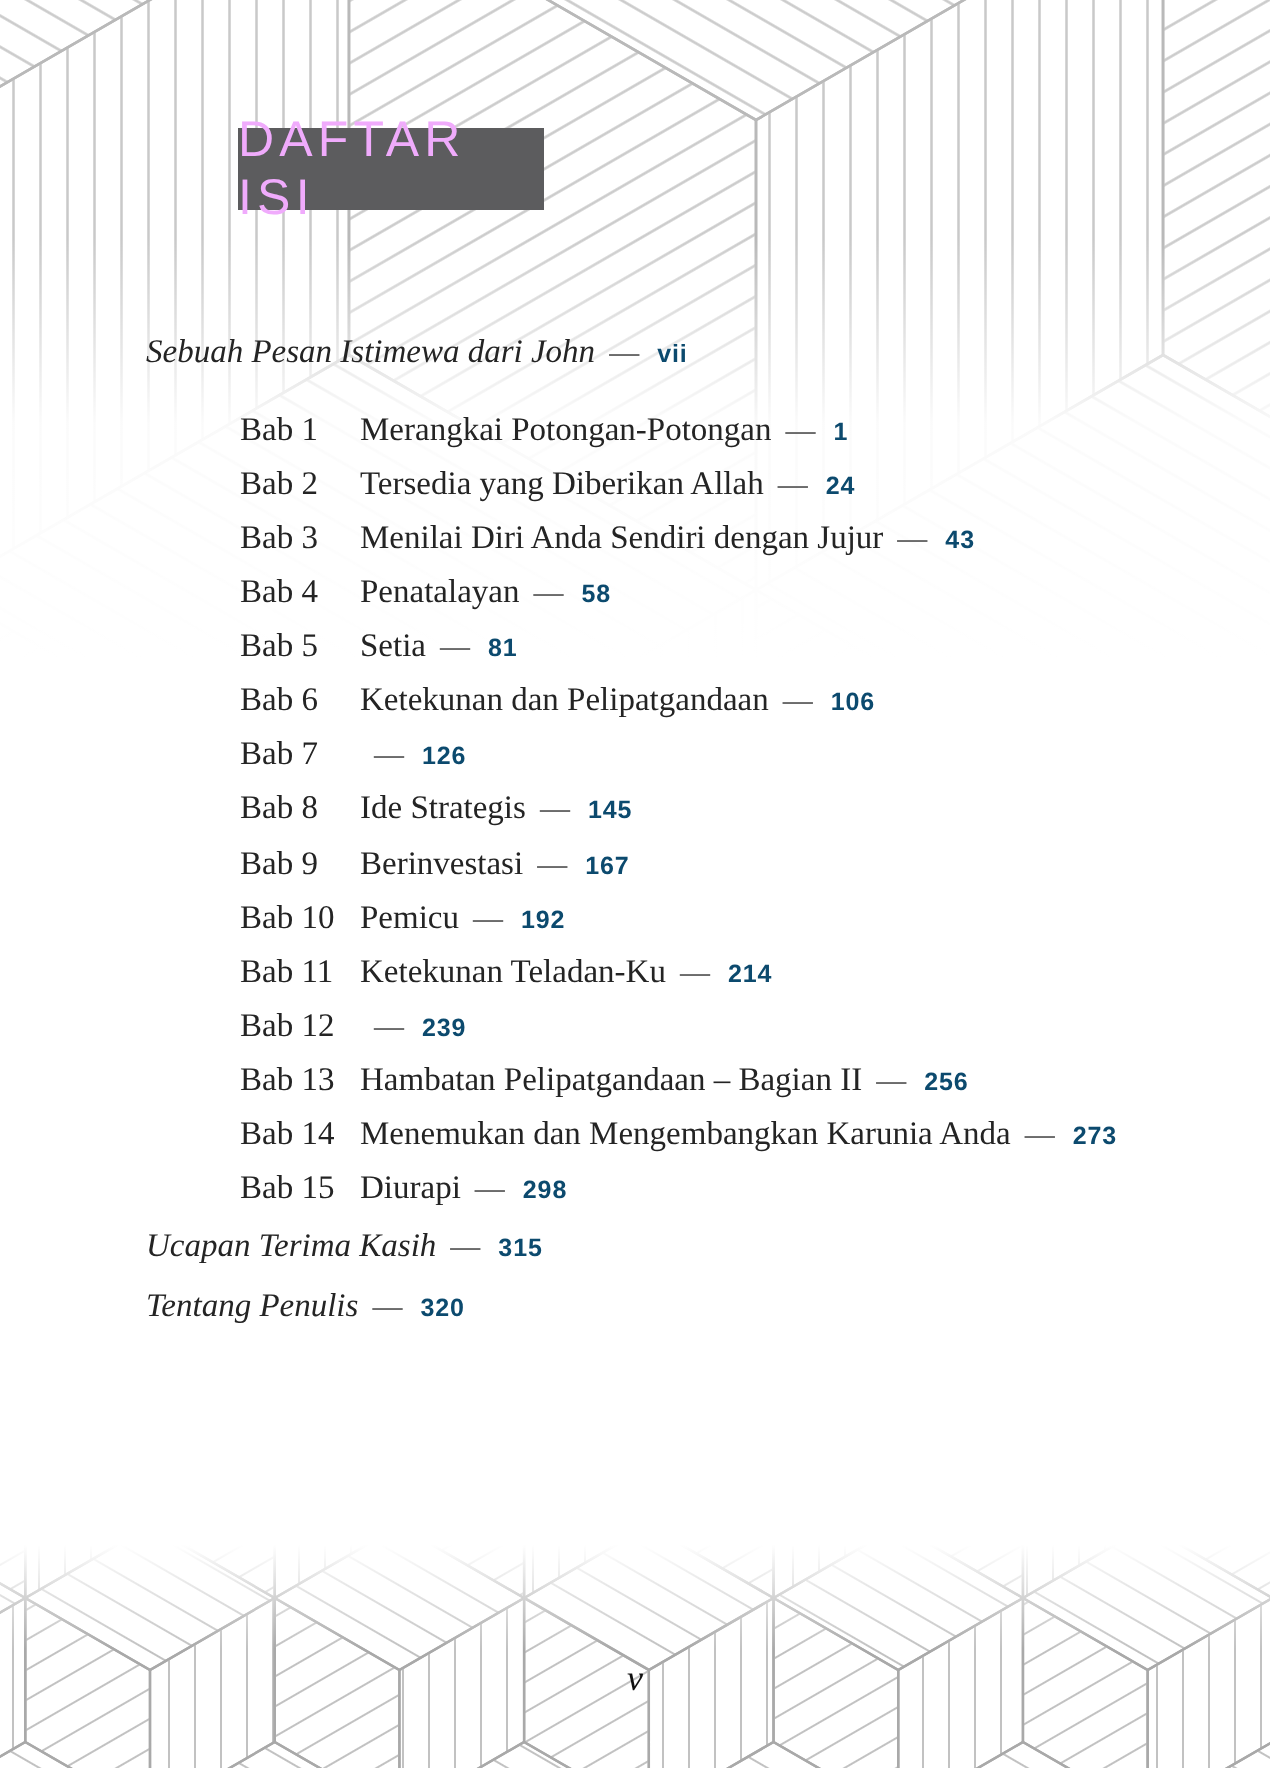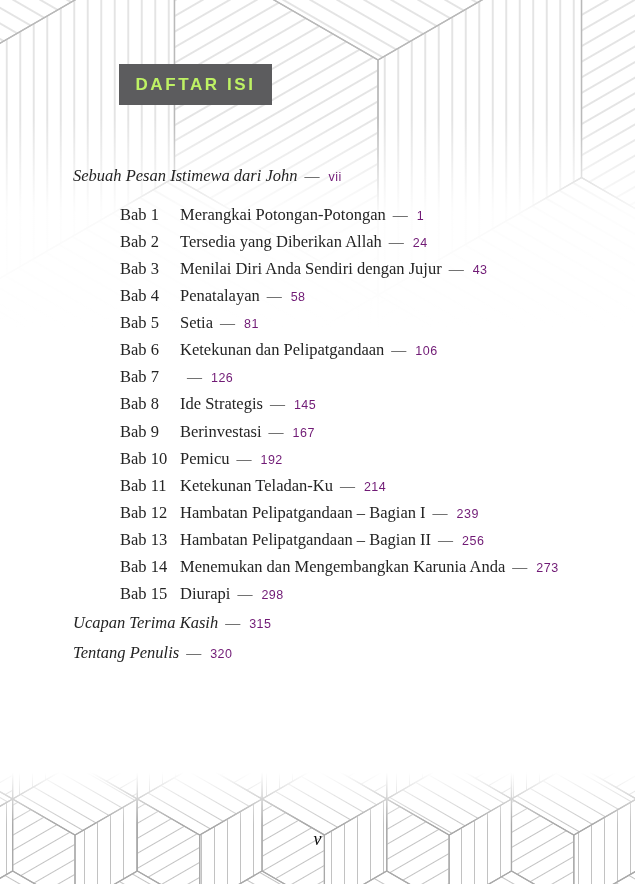--- a/index.html
+++ b/index.html
@@ -3,31 +3,31 @@
 <meta charset="utf-8">
 <style>
   html,body{margin:0;padding:0;background:#ffffff;}
   .page{position:relative;width:635px;height:884px;background:#fff;overflow:hidden;
         font-family:"Liberation Serif",serif;color:#242424;}
   svg.band{position:absolute;left:0;display:block;}
   #bandTop{top:0;}
   #bandBot{bottom:0;}
   .title-box{position:absolute;left:119px;top:64px;width:153px;height:41px;background:#5c5c5e;
              display:flex;align-items:center;justify-content:center;z-index:3;}
-  .title-box span{font-family:"Liberation Sans",sans-serif;font-weight:700;font-size:17px;
-                  letter-spacing:2.6px;color:#bef264;}
+  .title-box span{font-family:"Liberation Sans",sans-serif;font-weight:400;font-size:25px;
+                  letter-spacing:2.6px;color:#f0abfc;}
   .front{position:absolute;left:73px;top:166px;font-style:italic;font-size:16.5px;z-index:2;white-space:nowrap;}
   .chapters{position:absolute;left:120px;top:201px;z-index:2;}
   .chrow{display:flex;align-items:baseline;height:27.07px;line-height:27.07px;font-size:16.5px;white-space:nowrap;}
   .chlabel{width:60px;flex:0 0 60px;}
   .back{position:absolute;left:73px;top:608px;z-index:2;}
   .backrow{height:29.7px;line-height:29.7px;font-style:italic;font-size:16.5px;white-space:nowrap;}
   .dash{font-style:normal;color:#3f3f3f;margin:0 9px 0 7px;font-size:15px;}
-  .pagenum{font-family:"Liberation Sans",sans-serif;font-weight:400;font-size:12.5px;
-           color:#701a75;letter-spacing:.45px;font-style:normal;}
+  .pagenum{font-family:"Liberation Sans",sans-serif;font-weight:700;font-size:12.5px;
+           color:#0c4a6e;letter-spacing:.45px;font-style:normal;}
   .folio{position:absolute;left:0;top:829px;width:100%;text-align:center;font-style:italic;
          font-size:18px;color:#101010;z-index:2;}
 </style>
 </head>
 <body>
 
 <div class="page">
 
   <svg id="bandTop" class="band" width="635" height="330" viewBox="0 0 635 330">
       <defs>
@@ -229,21 +229,20 @@
         <span class="pagenum">192</span>
   </div>
       <div class="chrow">
     <span class="chlabel">Bab 11</span>
         <span>Ketekunan Teladan-Ku</span>
         <span class="dash">—</span>
         <span class="pagenum">214</span>
   </div>
       <div class="chrow">
     <span class="chlabel">Bab 12</span>
-        <span>Hambatan Pelipatgandaan – Bagian I</span>
         <span class="dash">—</span>
         <span class="pagenum">239</span>
   </div>
       <div class="chrow">
     <span class="chlabel">Bab 13</span>
         <span>Hambatan Pelipatgandaan – Bagian II</span>
         <span class="dash">—</span>
         <span class="pagenum">256</span>
   </div>
       <div class="chrow">

